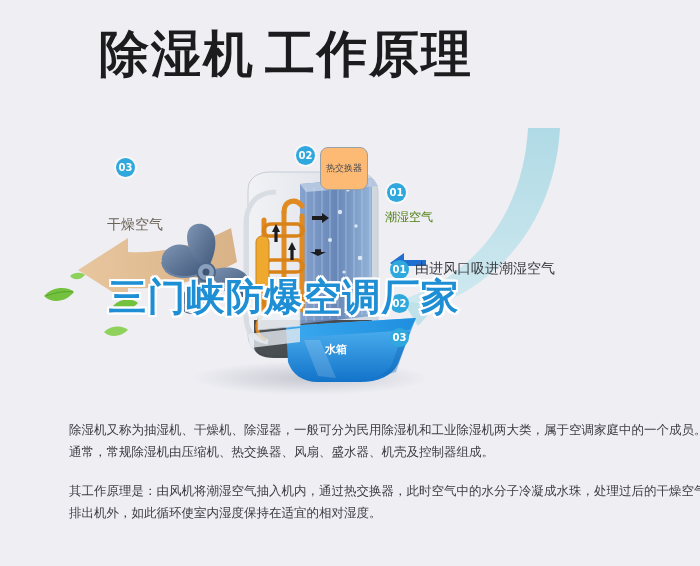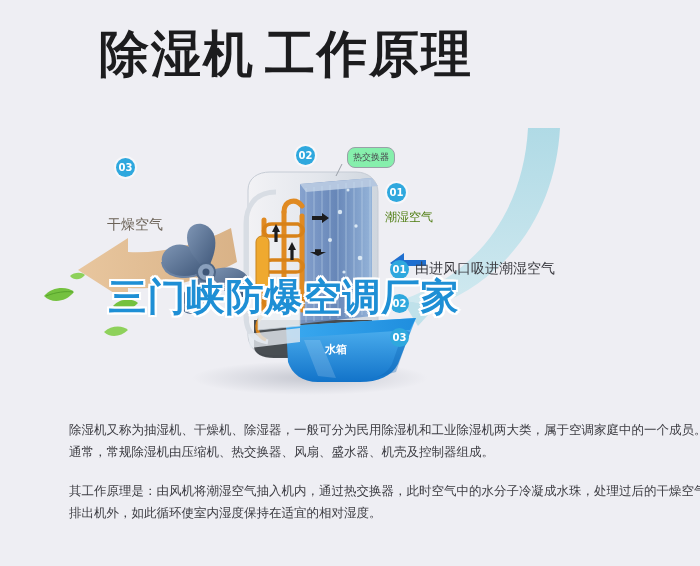--- a/index.html
+++ b/index.html
@@ -64,23 +64,22 @@
     font-family: "DejaVu Sans", "Liberation Sans", sans-serif;
   }
   .label-dry { left: 107px; top: 96px; color: #6b6257; font-size: 14px; }
   .label-humid { left: 385px; top: 89px; color: #4d7c0f; font-size: 12px; }
   .label-tank { left: 325px; top: 222px; color: #ffffff; font-size: 11px; font-weight: bold; }
   .label-hx {
     left: 320px; top: 27px;
     font-size: 9px; color: #4a4a50;
     border: 1px solid #9aa0a8;
     border-radius: 8px;
-    background: #86efac;
-    padding: 3px 5px;
-    margin-left: 27px;
+    background: #fdba74;
+    padding: 14px 5px;
   }
 
   .step-badge {
     position: absolute;
     width: 19px; height: 19px;
     border-radius: 50%;
     background: #2fa8de;
     color: #ffffff;
     font-size: 10px;
     font-weight: bold;

